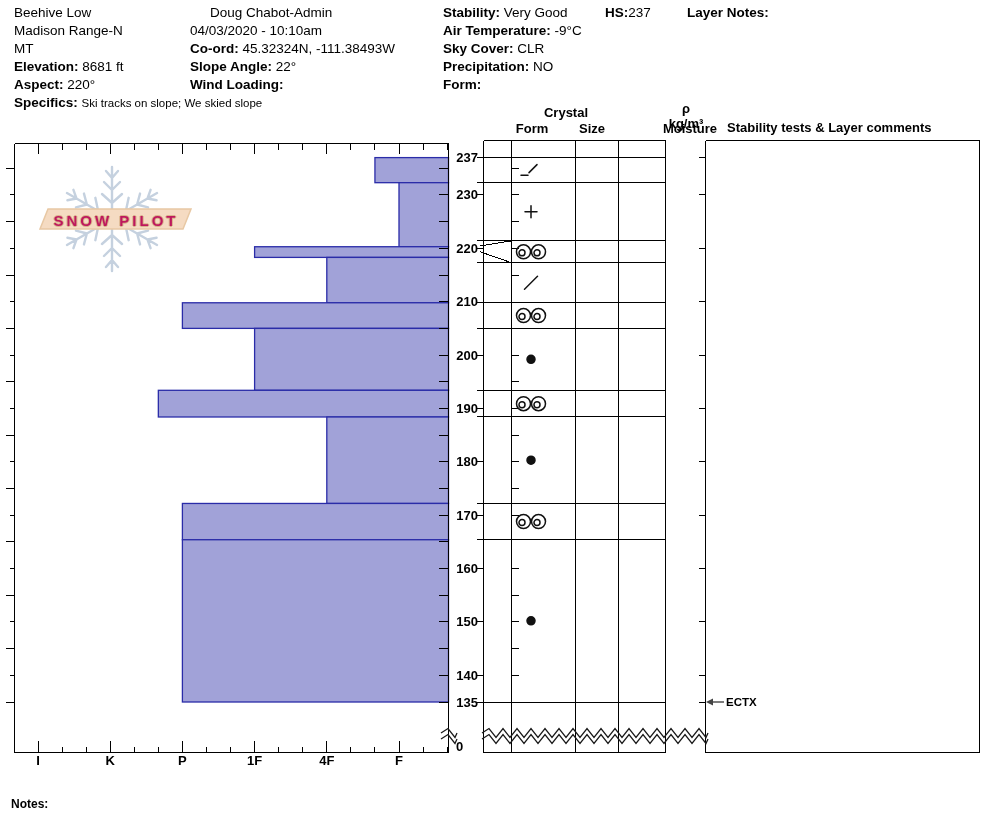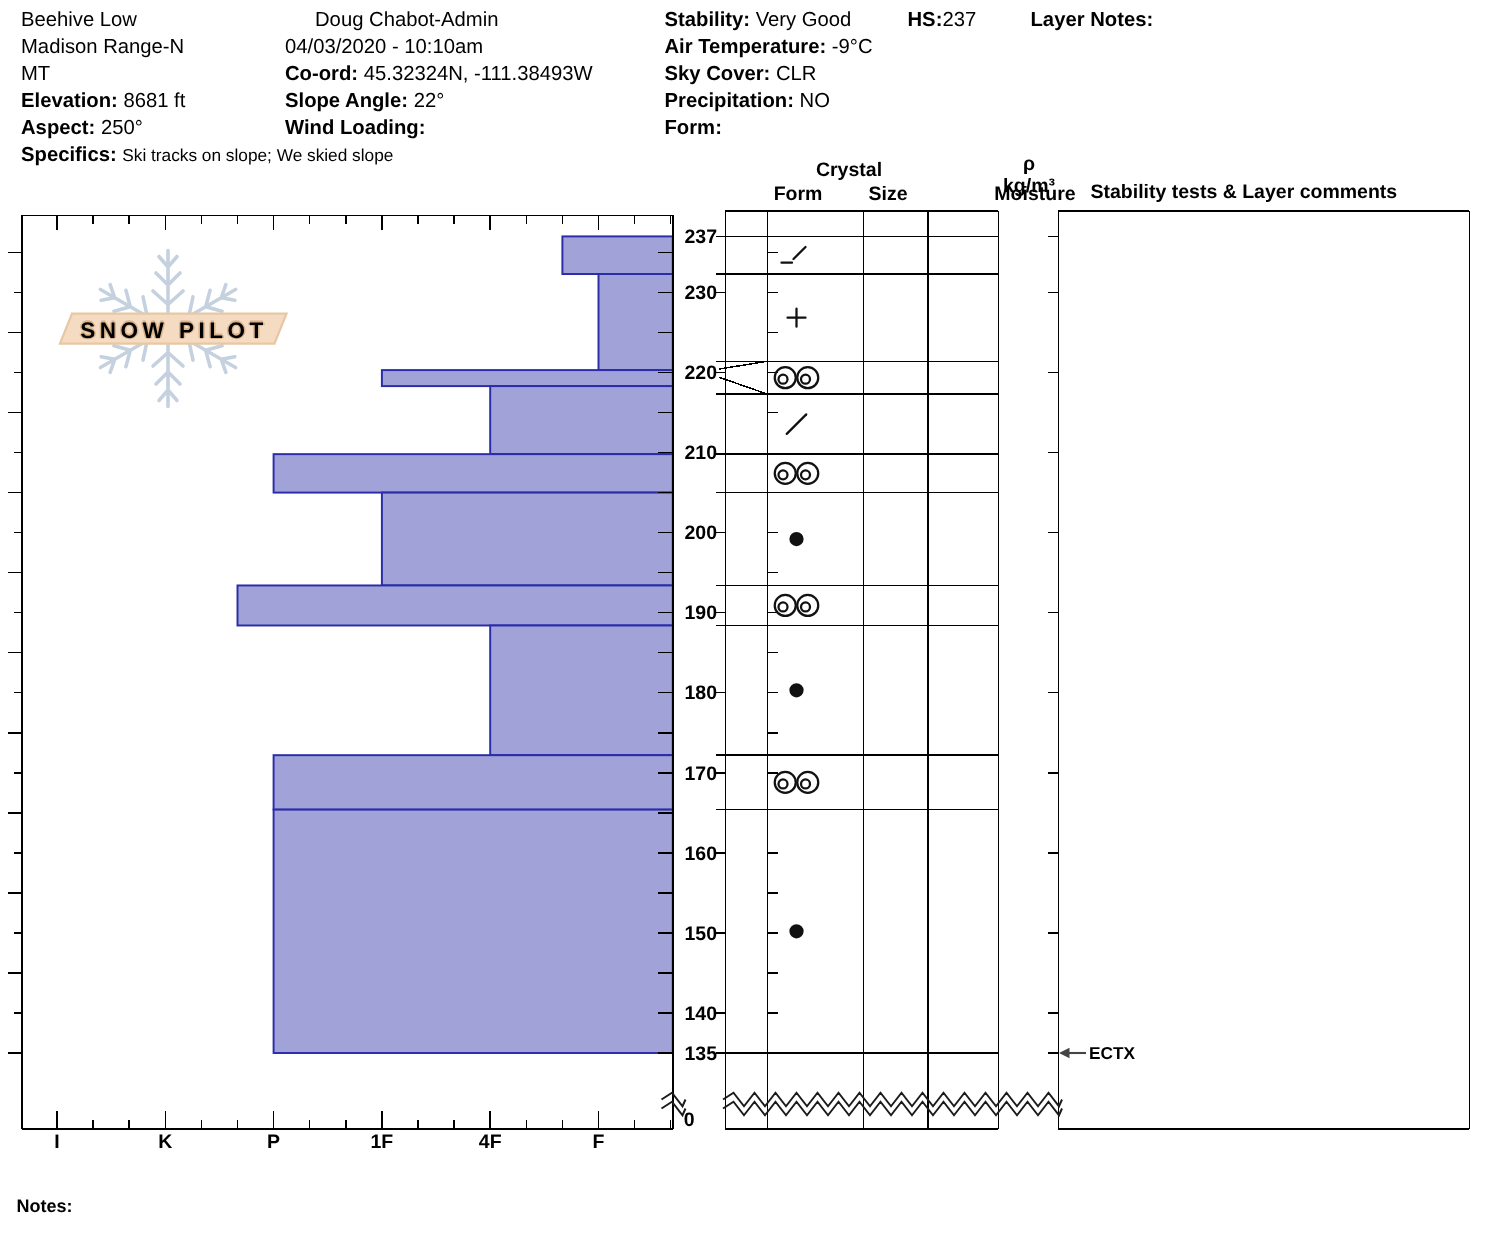--- a/index.html
+++ b/index.html
@@ -3,32 +3,32 @@
 <meta charset="utf-8">
 <style>
   html,body{margin:0;padding:0;background:#fff;}
   body{width:994px;height:840px;position:relative;overflow:hidden;
        font-family:"Liberation Sans","DejaVu Sans",sans-serif;color:#000;}
   .abs{position:absolute;white-space:nowrap;}
   .hline{font-size:13.5px;line-height:18px;}
   .b{font-weight:bold;}
   .colhead{font-weight:bold;font-size:13px;}
   .ctr{transform:translateX(-50%);}
-  #logo-text{font-weight:bold;font-size:15px;letter-spacing:3px;color:#000000;
+  #logo-text{font-weight:bold;font-size:15px;letter-spacing:3px;color:#be185d;
     text-shadow:-1px 0 #d9b38c,1px 0 #d9b38c,0 -1px #d9b38c,0 1px #d9b38c;}
   svg text{font-family:"Liberation Sans","DejaVu Sans",sans-serif;}
 </style>
 </head>
 <body>
 
 <div class="abs hline" style="left:14px;top:4px;">Beehive Low</div>
 <div class="abs hline" style="left:14px;top:22px;">Madison Range-N</div>
 <div class="abs hline" style="left:14px;top:40px;">MT</div>
 <div class="abs hline" style="left:14px;top:58px;"><span class="b">Elevation:</span> <span>8681 ft</span></div>
-<div class="abs hline" style="left:14px;top:76px;"><span class="b">Aspect:</span> <span>250°</span></div>
+<div class="abs hline" style="left:14px;top:76px;"><span class="b">Aspect:</span> <span>220°</span></div>
 <div class="abs hline" style="left:14px;top:94px;"><span class="b">Specifics:</span> <span style="font-size:11.5px;">Ski tracks on slope; We skied slope</span></div>
 
 <div class="abs hline" style="left:190px;top:4px;margin-left:20px;">Doug Chabot-Admin</div>
 <div class="abs hline" style="left:190px;top:22px;">04/03/2020 - 10:10am</div>
 <div class="abs hline" style="left:190px;top:40px;"><span class="b">Co-ord:</span> <span>45.32324N, -111.38493W</span></div>
 <div class="abs hline" style="left:190px;top:58px;"><span class="b">Slope Angle:</span> <span>22°</span></div>
 <div class="abs hline" style="left:190px;top:76px;"><span class="b">Wind Loading:</span> <span></span></div>
 
 <div class="abs hline" style="left:443px;top:4px;"><span class="b">Stability:</span> <span>Very Good</span></div>
 <div class="abs hline" style="left:443px;top:22px;"><span class="b">Air Temperature:</span> <span>-9°C</span></div>

